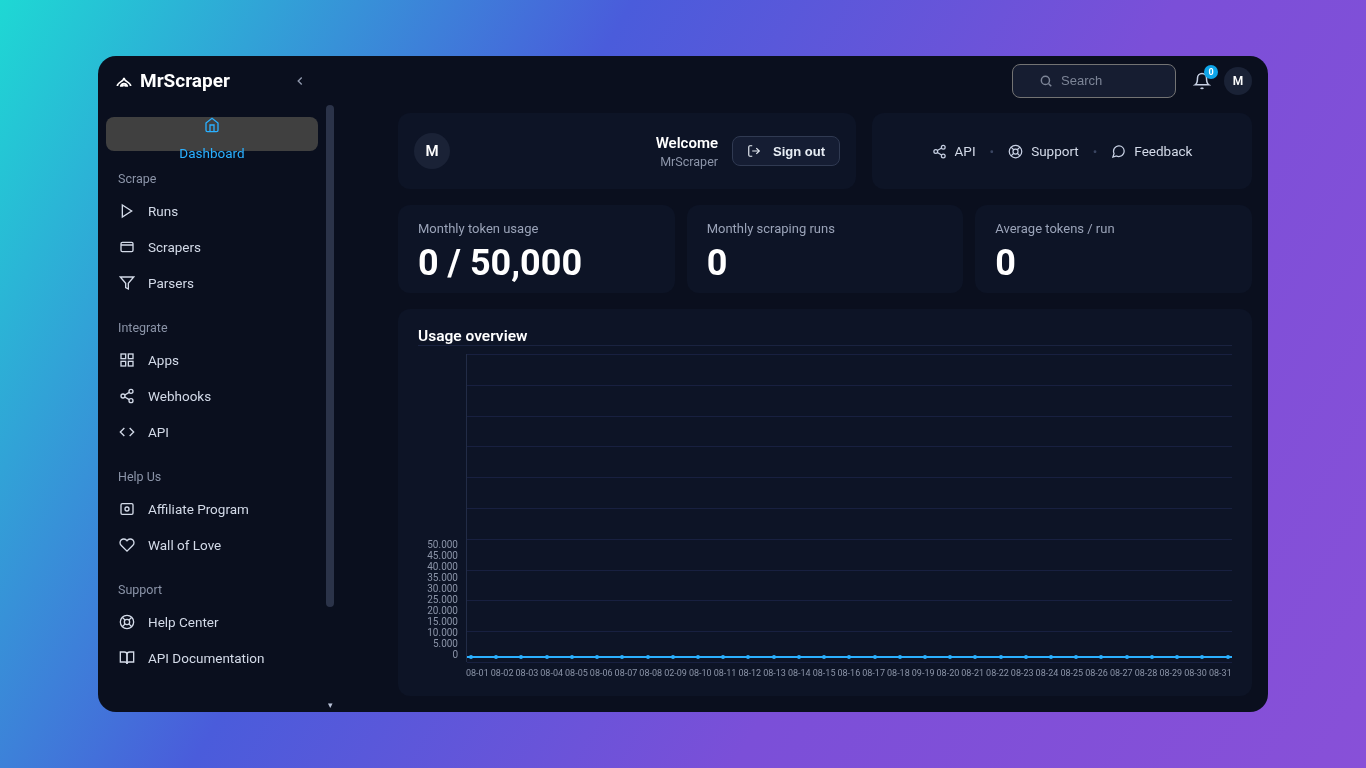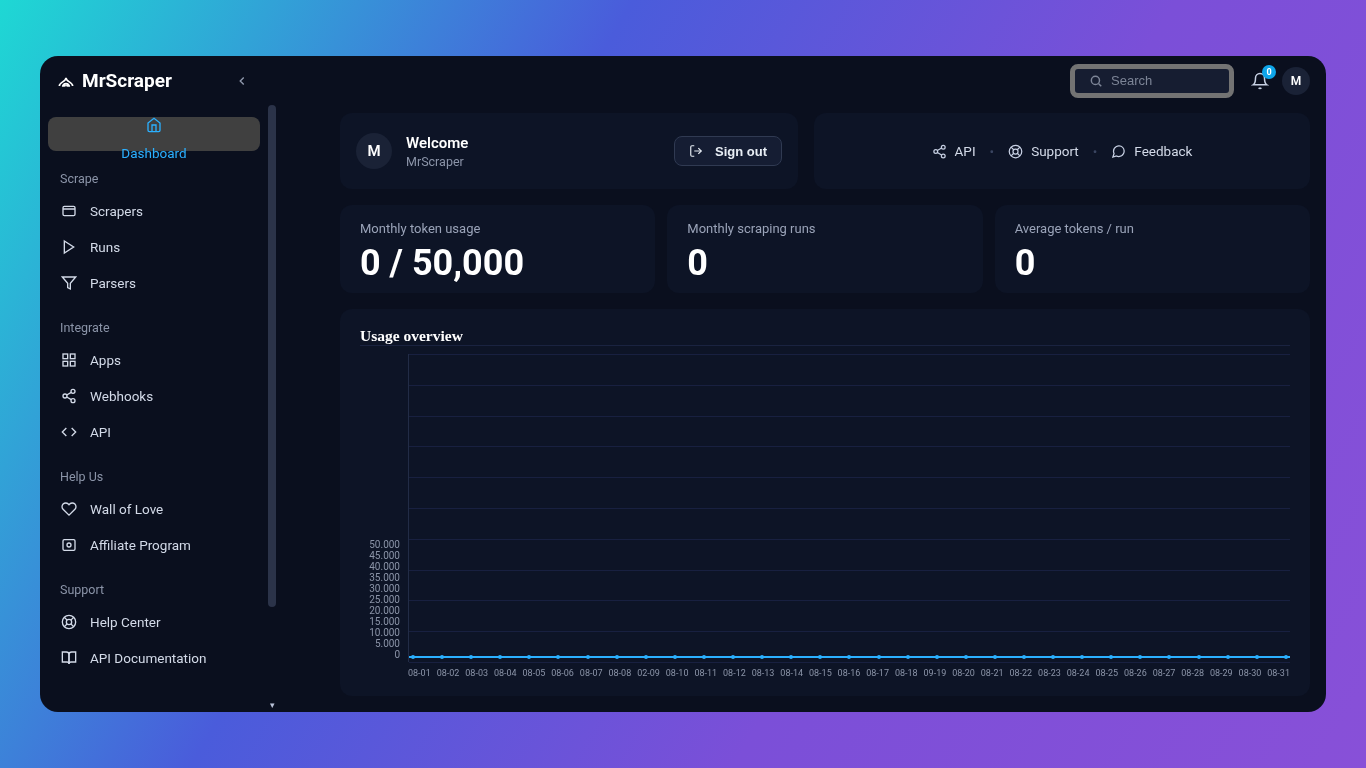--- a/index.html
+++ b/index.html
@@ -7,43 +7,43 @@
   font-family: -apple-system, BlinkMacSystemFont, 'Segoe UI', Roboto, sans-serif;
   background: linear-gradient(120deg, #1ed8d4 0%, #4a5cdb 35%, #7b4fd8 65%, #8850d8 100%);
   width: 1366px;
   height: 768px;
   overflow: hidden;
   display: flex;
   align-items: center;
   justify-content: center;
 }
 .window {
-  width: 1286px;
+  width: 1170px;
   height: 656px;
   background: #0a0f1e;
   border-radius: 18px;
   overflow: hidden;
   display: flex;
   flex-direction: column;
 }
 .topbar {
   height: 49px;
   display: flex;
   align-items: center;
   padding: 0 16px;
   color: #e8eef5;
 }
 .logo-wrap { display: flex; align-items: center; gap: 6px; }
 .logo-icon { width: 20px; height: 20px; }
 .logo-text { font-size: 19px; font-weight: 700; color: #fff; }
 .collapse-btn { margin-left: 58px; width: 24px; height: 24px; display: flex; align-items: center; justify-content: center; cursor: pointer; }
 .topbar-spacer { flex: 1; }
 .search-box {
-  width: 164px; height: 34px; background: #161d31; border: 5px solid #737373; border-radius: 8px;
-  display: flex; align-items: center; padding: 0 14px; gap: 8px; color: #7d8597;
+  width: 164px; height: 34px; background: #161d31; border: 1px solid #737373; border-radius: 8px;
+  display: flex; align-items: center; padding: 0 26px; gap: 8px; color: #7d8597;
 }
 .search-box input { background: transparent; border: none; outline: none; color: #e8eef5; font-size: 13px; width: 100%; }
 .search-box input::placeholder { color: #7d8597; }
 .bell-wrap { position: relative; margin: 0 12px 0 16px; width: 20px; height: 20px; display:flex; align-items:center; justify-content:center; cursor:pointer; }
 .bell-badge {
   position: absolute; top: -6px; right: -6px; min-width: 14px; height: 14px; background: #0ea5e9; color: #fff;
   font-size: 9px; font-weight: 700; border-radius: 7px; display: flex; align-items: center; justify-content: center; padding: 0 3px;
 }
 .avatar-sm {
   width: 28px; height: 28px; border-radius: 50%; background: #1a2236; color: #fff;
@@ -61,36 +61,36 @@
   color: #d3dae8; font-size: 13.5px; gap: 12px; cursor: pointer; margin-bottom: 2px;
 }
 .nav-item.active { background: #404040; color: #2bb0ff; flex-direction: column; }
 .nav-item .icon { width: 18px; height: 18px; display: flex; align-items: center; justify-content: center; }
 .section-title { color: #8b94a8; font-size: 12.5px; padding: 18px 12px 8px; font-weight:400; }
 .main { flex: 1; padding: 8px 16px 16px 60px; overflow: hidden; display:flex; flex-direction:column; gap:16px; }
 .row { display: flex; gap: 16px; }
 .card { background: #0d1426; border-radius: 12px; }
 .welcome-card { flex: 0 0 458px; height: 76px; display: flex; align-items: center; padding: 0 16px; gap: 14px; }
 .avatar-md { width: 36px; height: 36px; border-radius: 50%; background: #1a2236; color: #fff; display:flex; align-items:center; justify-content:center; font-weight:600; font-size:15px; }
-.welcome-text { flex: 1; }
+.welcome-text { flex: 1; text-align: right; }
 .welcome-title { color: #fff; font-size: 15px; font-weight: 600; }
 .welcome-sub { color: #8b94a8; font-size: 12.5px; margin-top: 2px; }
 .signout-btn {
   height: 30px; padding: 0 14px; border: 1px solid #303a52; border-radius: 8px; background: #151d33;
   display: flex; align-items: center; gap: 12px; color: #e8eef5; font-size: 13px; cursor: pointer; font-weight:600;
 }
 .links-card { flex: 1; height: 76px; display: flex; align-items: center; justify-content: center; gap: 14px; color: #d3dae8; font-size: 13.5px; }
 .link-item { display:flex; align-items:center; gap:8px; cursor:pointer; }
 .dot-sep { color: #3a4561; }
 .stats-row { display: flex; gap: 12px; }
 .stat-card { flex: 1; height: 88px; background: #0d1426; border-radius: 12px; padding: 16px 20px; }
 .stat-label { color: #9aa3b8; font-size: 13px; margin-bottom: 6px; }
 .stat-value { color: #fff; font-size: 36px; font-weight: 700; }
 .chart-card { flex:1; background: #0d1426; border-radius: 12px; padding: 18px 20px 14px; display:flex; flex-direction:column; }
-.chart-title { color: #fff; font-size: 15.5px; font-weight: 600; margin-bottom: 0; font-family: Liberation Serif, serif; }
+.chart-title { color: #fff; font-size: 15.5px; font-weight: 600; margin-bottom: 0; }
 .chart-divider { height: 1px; background: #1a2340; margin-bottom: 8px; }
 .chart-body { flex:1; display:flex; }
 .y-axis { width: 48px; display:flex; flex-direction:column; justify-content:flex-end; align-items:flex-end; padding-right:8px; font-size:10px; color:#8b94a8; padding-top:2px; padding-bottom:22px; }
 .plot-wrap { flex:1; display:flex; flex-direction:column; }
 .plot { flex:1; position:relative; border-left:1px solid #222c46; }
 .gridline { position:absolute; left:0; right:0; height:1px; background:#182040; }
 .data-line { position:absolute; left:0; right:0; bottom:4px; height:2px; background:#2bb0ff; }
 .data-dots { position:absolute; left:0; right:0; bottom:3px; display:flex; justify-content:space-between; padding:0 2px; }
 .data-dots span { width:4px; height:4px; border-radius:50%; background:#2bb0ff; }
 .x-axis { height:20px; display:flex; justify-content:space-between; font-size:9px; color:#8b94a8; padding-top:6px; }
@@ -146,33 +146,33 @@
                 <polyline points="9 22 9 12 15 12 15 22"></polyline>
               </svg>
             </span>
           <span>Dashboard</span>
         </div>
 
         <div class="section-title">Scrape</div>
         <div class="nav-item">
           <span class="icon">
               <svg width="16" height="16" viewBox="0 0 24 24" fill="none" stroke="currentColor" stroke-width="2">
+                <polygon points="5 3 19 12 5 21 5 3"></polygon>
+              </svg>
+            </span>
+          <span>Runs</span>
+        </div>
+        <div class="nav-item">
+          <span class="icon">
+              <svg width="16" height="16" viewBox="0 0 24 24" fill="none" stroke="currentColor" stroke-width="2">
                 <rect x="3" y="5" width="18" height="14" rx="2"></rect>
                 <line x1="3" y1="9" x2="21" y2="9"></line>
               </svg>
             </span>
           <span>Scrapers</span>
-        </div>
-        <div class="nav-item">
-          <span class="icon">
-              <svg width="16" height="16" viewBox="0 0 24 24" fill="none" stroke="currentColor" stroke-width="2">
-                <polygon points="5 3 19 12 5 21 5 3"></polygon>
-              </svg>
-            </span>
-          <span>Runs</span>
         </div>
         <div class="nav-item">
           <span class="icon">
               <svg width="16" height="16" viewBox="0 0 24 24" fill="none" stroke="currentColor" stroke-width="2">
                 <polygon points="22 3 2 3 10 12.46 10 19 14 21 14 12.46 22 3"></polygon>
               </svg>
             </span>
           <span>Parsers</span>
         </div>
 
@@ -207,33 +207,33 @@
                 <polyline points="8 6 2 12 8 18"></polyline>
               </svg>
             </span>
           <span>API</span>
         </div>
 
         <div class="section-title">Help Us</div>
         <div class="nav-item">
           <span class="icon">
               <svg width="16" height="16" viewBox="0 0 24 24" fill="none" stroke="currentColor" stroke-width="2">
-                <path d="M20.84 4.61a5.5 5.5 0 00-7.78 0L12 5.67l-1.06-1.06a5.5 5.5 0 00-7.78 7.78l1.06 1.06L12 21.23l7.78-7.78 1.06-1.06a5.5 5.5 0 000-7.78z"></path>
-              </svg>
-            </span>
-          <span>Wall of Love</span>
-        </div>
-        <div class="nav-item">
-          <span class="icon">
-              <svg width="16" height="16" viewBox="0 0 24 24" fill="none" stroke="currentColor" stroke-width="2">
                 <rect x="3" y="4" width="18" height="16" rx="2"></rect>
                 <circle cx="12" cy="12" r="3"></circle>
               </svg>
             </span>
           <span>Affiliate Program</span>
+        </div>
+        <div class="nav-item">
+          <span class="icon">
+              <svg width="16" height="16" viewBox="0 0 24 24" fill="none" stroke="currentColor" stroke-width="2">
+                <path d="M20.84 4.61a5.5 5.5 0 00-7.78 0L12 5.67l-1.06-1.06a5.5 5.5 0 00-7.78 7.78l1.06 1.06L12 21.23l7.78-7.78 1.06-1.06a5.5 5.5 0 000-7.78z"></path>
+              </svg>
+            </span>
+          <span>Wall of Love</span>
         </div>
 
         <div class="section-title">Support</div>
         <div class="nav-item">
           <span class="icon">
               <svg width="16" height="16" viewBox="0 0 24 24" fill="none" stroke="currentColor" stroke-width="2">
                 <circle cx="12" cy="12" r="10"></circle>
                 <circle cx="12" cy="12" r="4"></circle>
                 <line x1="4.93" y1="4.93" x2="9.17" y2="9.17"></line>
                 <line x1="14.83" y1="14.83" x2="19.07" y2="19.07"></line>

